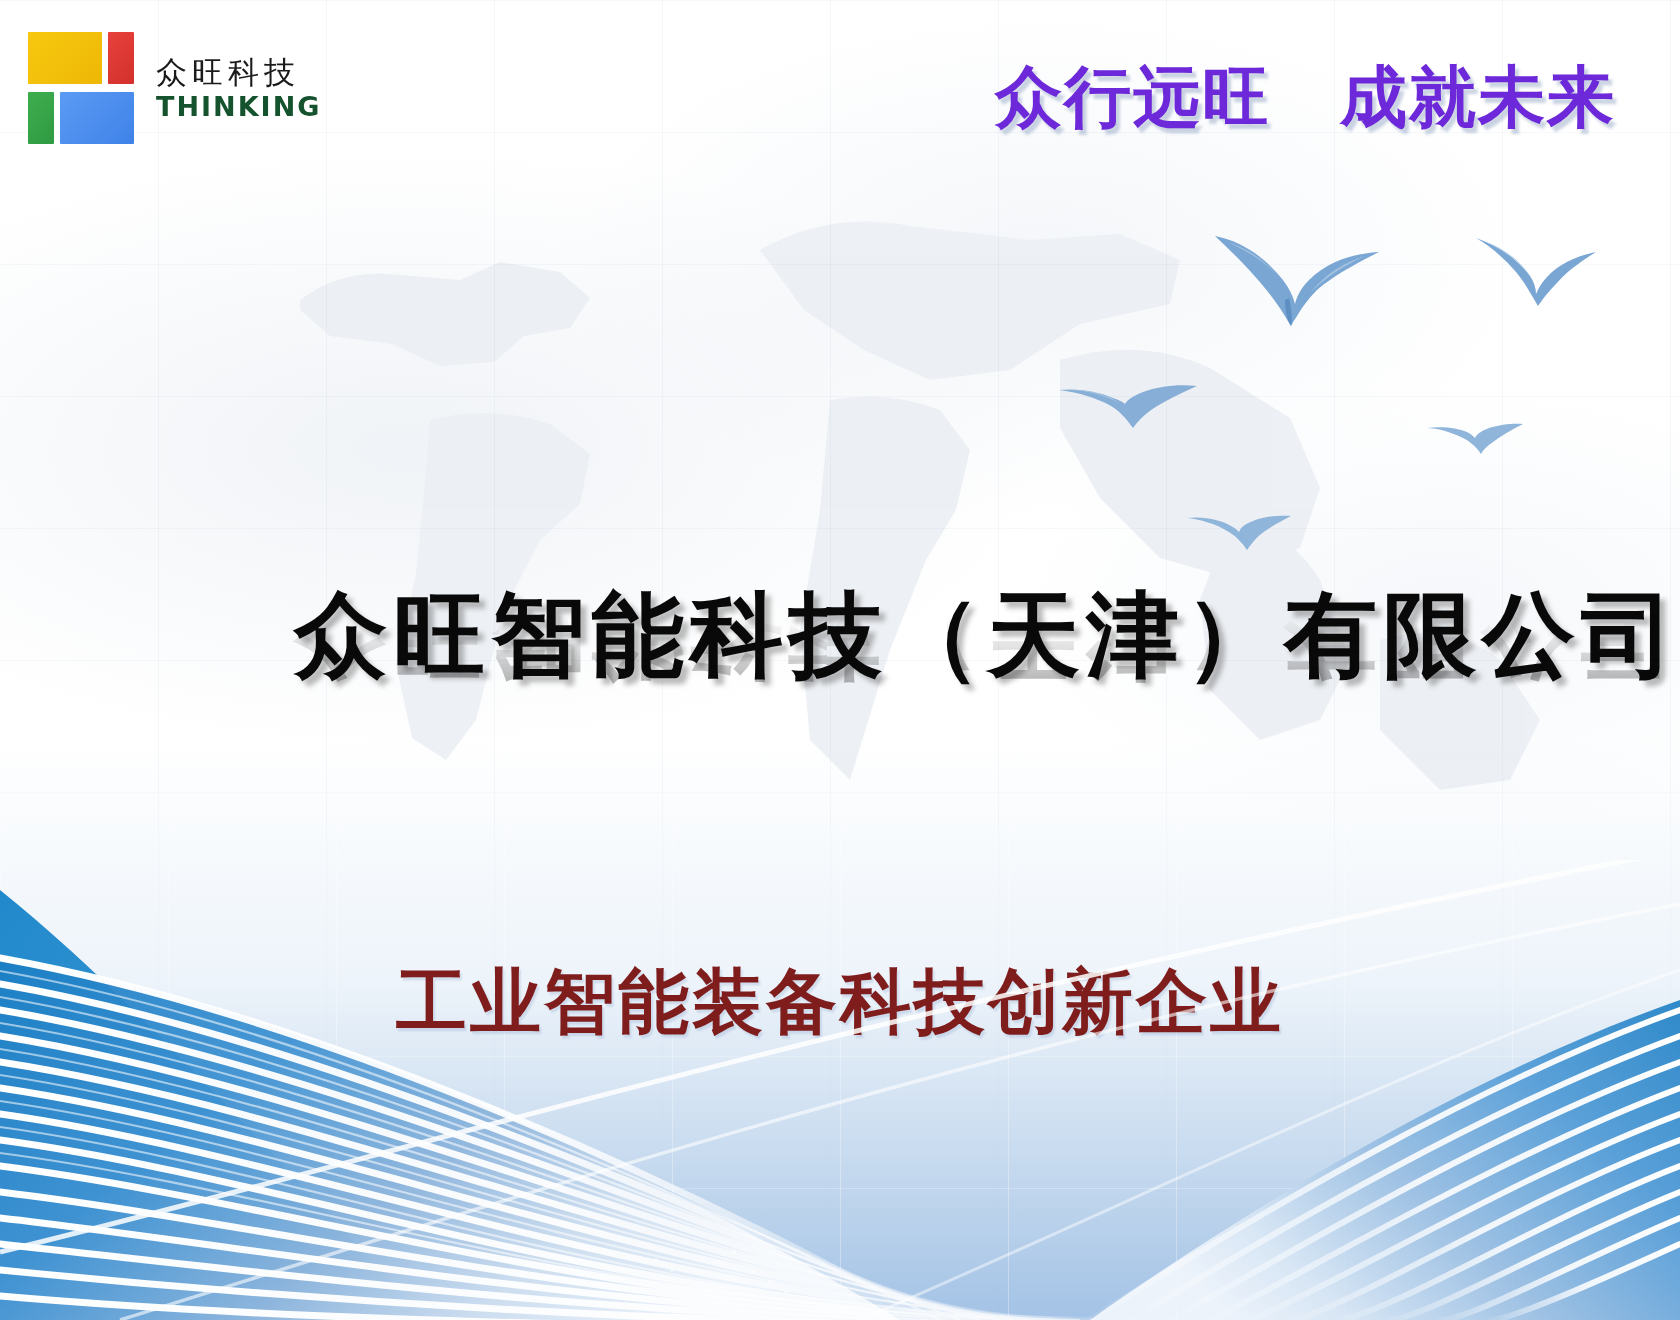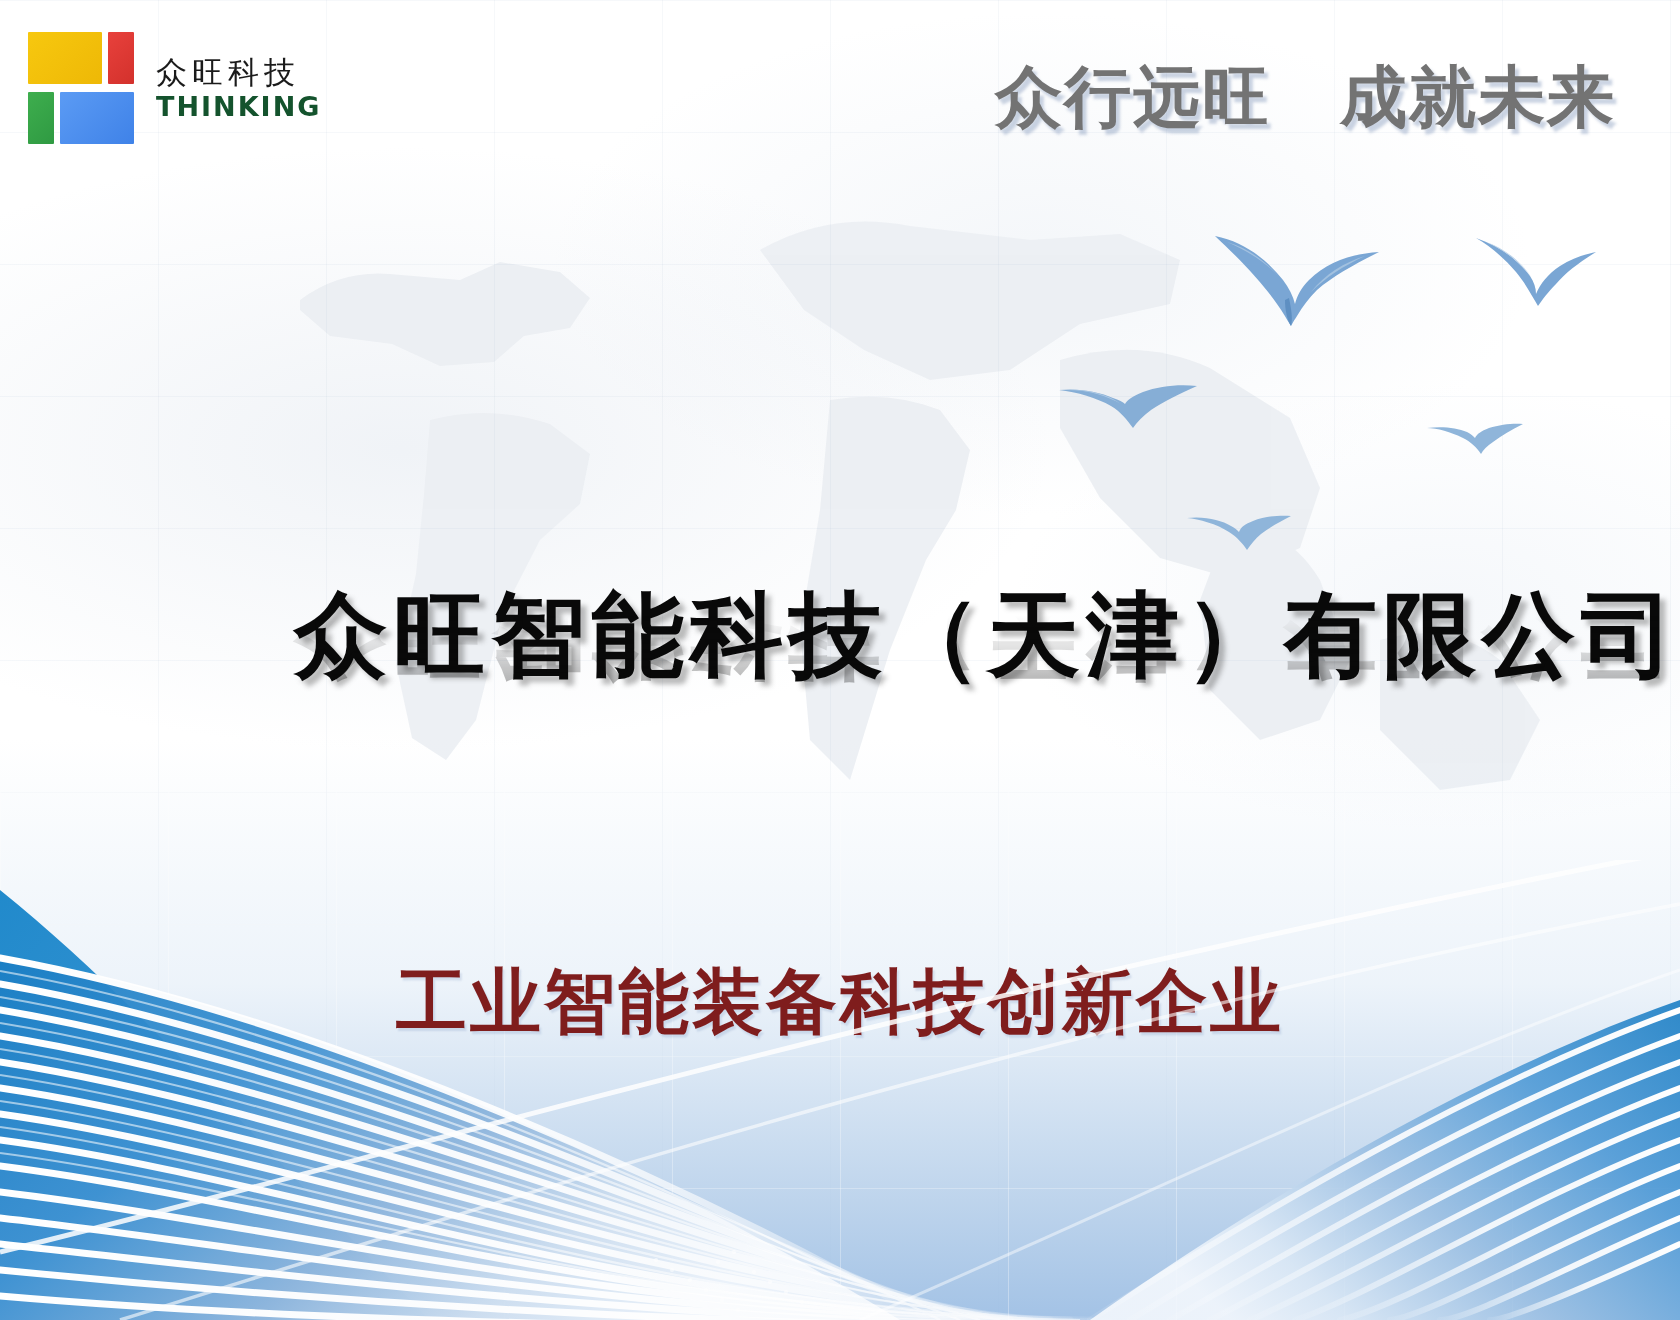--- a/index.html
+++ b/index.html
@@ -99,21 +99,21 @@
     line-height: 1.05;
     font-family: "DejaVu Sans", sans-serif;
   }
 
   .tagline {
     position: absolute;
     right: 64px;
     top: 52px;
     font-size: 67px;
     font-weight: bold;
-    color: #737373;
+    color: #6d28d9;
     letter-spacing: 2px;
     white-space: pre;
     text-shadow: 4px 5px 3px rgba(80,110,160,0.30);
     font-family: "DejaVu Sans", sans-serif;
   }
 
   
   .bird {
     position: absolute;
     pointer-events: none;

